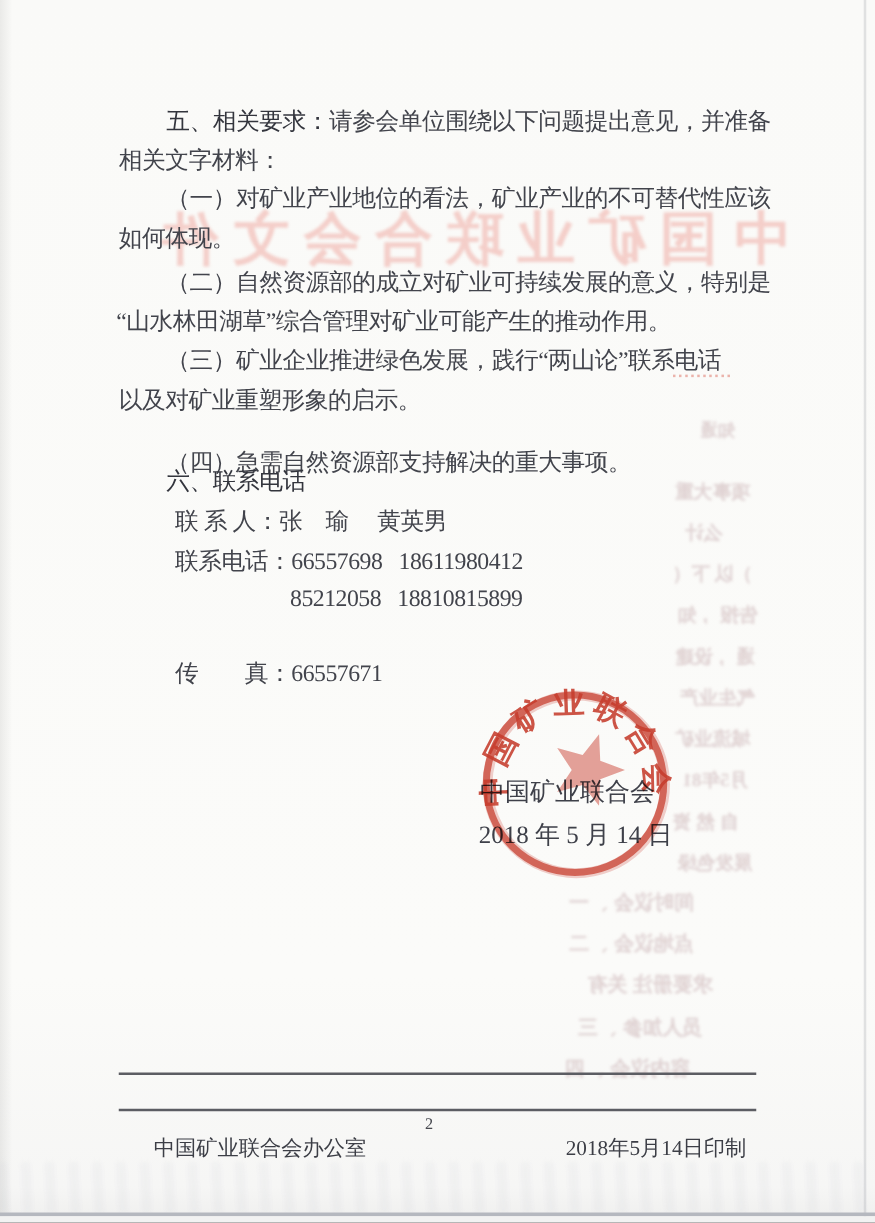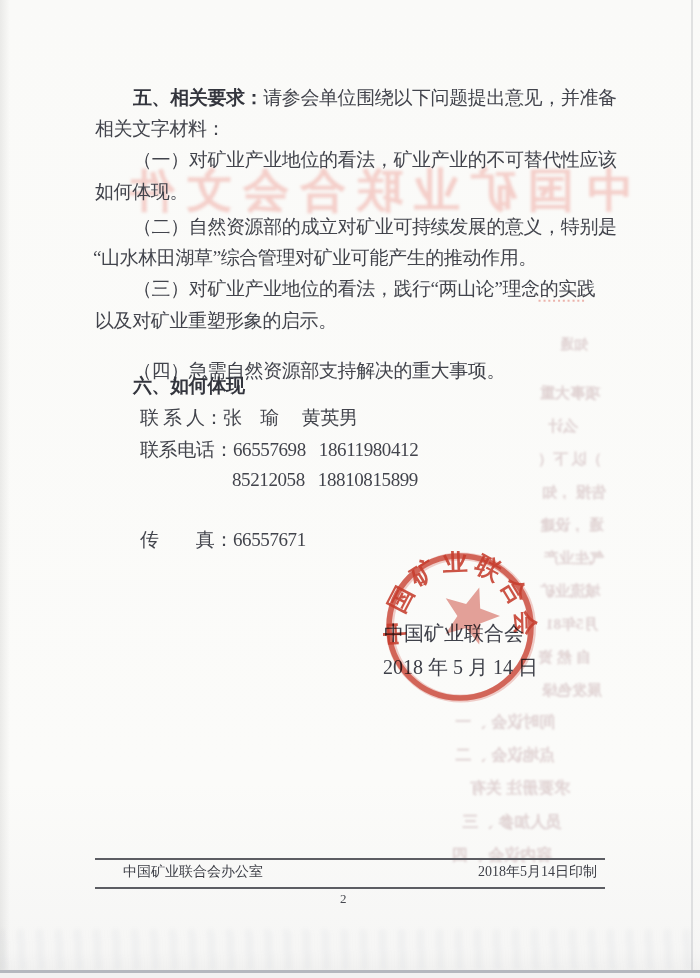--- a/index.html
+++ b/index.html
@@ -17,26 +17,26 @@
   .edge-left{position:absolute;left:0;top:0;width:10px;height:100%;
     background:linear-gradient(90deg,rgba(160,160,158,.18),rgba(160,160,158,0));}
   .edge-right{position:absolute;left:691px;top:0;width:2px;height:100%;background:rgba(175,177,182,.35);}
   .edge-bottom{position:absolute;left:0;top:970px;width:700px;height:3px;background:#b5b8bf;}
   .edge-bottom-below{position:absolute;left:0;top:973px;width:700px;height:5px;background:#f2f2f2;}
   .scan-mottle{position:absolute;left:0;top:930px;width:700px;height:40px;
     background:repeating-linear-gradient(87deg,rgba(205,208,216,.16) 0 7px,rgba(255,255,255,0) 7px 19px);
     filter:blur(2px);}
   
   .line{position:absolute;font-size:19px;letter-spacing:-0.4px;white-space:pre;line-height:24px;}
-  .b{font-weight:700;color:#33353d;}
+  .b{font-weight:400;color:#33353d;}
   
   .sig{position:absolute;font-size:20px;white-space:pre;color:#3e4049;}
   
   .rule{position:absolute;left:95px;width:510px;height:2px;background:#5c5d63;}
-  .footer-text{position:absolute;font-size:14px;color:#3c3e46;white-space:pre;}
+  .footer-text{position:absolute;font-size:17px;color:#3c3e46;white-space:pre;margin-top:44px;}
   .pagenum{position:absolute;font-size:13px;color:#46484f;}
   
   .ghost-headline{
     position:absolute;left:105px;top:160px;width:525px;
     font-size:46px;font-weight:700;letter-spacing:11px;white-space:pre;
     color:rgba(236,146,136,.42);
     transform:scaleX(-1);filter:blur(1.4px);
   }
   .frag{
     position:absolute;font-size:15px;white-space:pre;
@@ -77,25 +77,25 @@
       <span class="frag" style="left: 462px; top: 812px; font-size: 16px;">员人加参 、三</span>
       <span class="frag" style="left: 452px; top: 845px; font-size: 16px;">容内议会 、四</span>
     </div>
 
   <div class="line" style="left:133px;top:86px"><span class="b">五、相关要求：</span><span>请参会单位围绕以下问题提出意见，并准备</span></div>
   <div class="line" style="left:133px;top:148px">（一）对矿业产业地位的看法，矿业产业的不可替代性应该</div>
   <div class="line" style="left:95px;top:117px">相关文字材料：</div>
   <div class="line" style="left:95px;top:180px">如何体现。</div>
   <div class="line" style="left:133px;top:215px">（二）自然资源部的成立对矿业可持续发展的意义，特别是</div>
   <div class="line" style="left:93px;top:246px">“山水林田湖草”综合管理对矿业可能产生的推动作用。</div>
-  <div class="line" style="left:133px;top:277px">（三）对矿业产业地位的看法，践行“两山论”理念的实践</div>
+  <div class="line" style="left:133px;top:277px">（三）矿业企业推进绿色发展，践行“两山论”联系电话</div>
   <div class="line" style="left:95px;top:309px">以及对矿业重塑形象的启示。</div>
   <div class="line" style="left:133px;top:359px">（四）急需自然资源部支持解决的重大事项。</div>
 
-  <div class="line b" style="left:133px;top:374px">六、如何体现</div>
+  <div class="line b" style="left:133px;top:374px">六、联系电话</div>
   <div class="line" style="left:140px;top:406px">联 系 人：张　瑜　 黄英男</div>
   <div class="line" style="left:140px;top:438px">联系电话：66557698   18611980412</div>
   <div class="line" style="left:232px;top:468px">85212058   18810815899</div>
   <div class="line" style="left:140px;top:528px">传　　真：66557671</div>
 
   <div class="sig" style="left:384px;top:620px">中国矿业联合会</div>
   <div class="sig" style="left:383px;top:654px">2018 年 5 月 14 日</div>
 
   <svg class="seal" width="156" height="156" viewBox="0 0 156 156">
     <circle class="seal-ring2" cx="78" cy="76.5" r="71"></circle>

